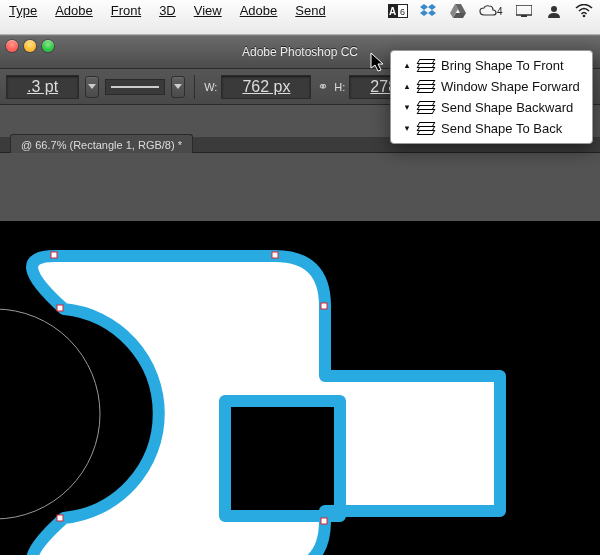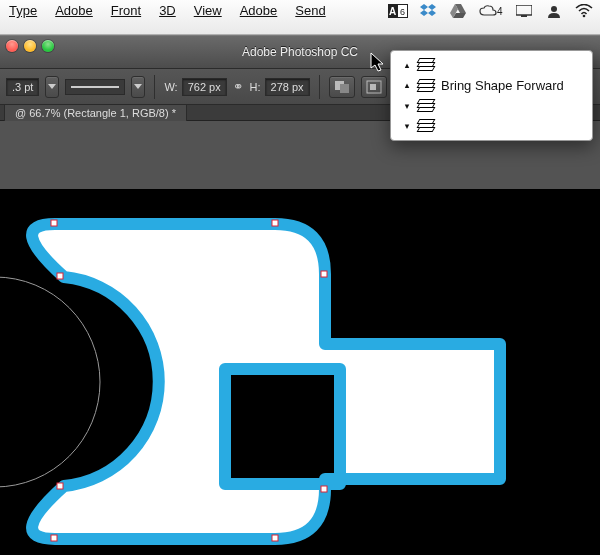--- a/index.html
+++ b/index.html
@@ -16,30 +16,30 @@
   .titlebar { height:34px; background: linear-gradient(#6a6a6a,#4c4c4c); border-top:1px solid #7a7a7a; border-bottom:1px solid #2b2b2b; display:flex; align-items:center; justify-content:center; color:#eee; font-size:12px; text-shadow:0 -1px 0 #222; position:relative; }
   .traffic { position:absolute; left:6px; top:4px; display:flex; gap:6px; }
   .tl { width:12px; height:12px; border-radius:50%; box-shadow: inset 0 1px 0 rgba(255,255,255,.4), 0 0 0 1px rgba(0,0,0,.25); }
   .tl.r{background:radial-gradient(circle at 50% 35%, #ff9a90, #ff5f57 60%);}
   .tl.y{background:radial-gradient(circle at 50% 35%, #ffe08a, #febc2e 60%);}
   .tl.g{background:radial-gradient(circle at 50% 35%, #8de08d, #28c840 60%);}
 
   
   .optionsbar { height:36px; background:linear-gradient(#565656,#494949); border-bottom:1px solid #2a2a2a; display:flex; align-items:center; padding:0 6px; color:#ddd; font-size:11px; gap:6px; position:relative; }
   .optionsbar .field { display:flex; align-items:center; gap:4px; }
-  .optionsbar .numbox { background:#3a3a3a; border:1px solid #2a2a2a; box-shadow: inset 0 1px 2px rgba(0,0,0,.6); color:#ddd; padding:2px 5px; min-width:42px; font-size:11px; }
+  .optionsbar .numbox { background:#3a3a3a; border:1px solid #2a2a2a; box-shadow: inset 0 1px 2px rgba(0,0,0,.6); color:#ddd; padding:2px 20px; min-width:42px; font-size:16px;text-decoration:underline; }
   .optionsbar .sep { width:1px; height:24px; background:#2f2f2f; margin:0 3px; }
   .iconbtn { width:26px; height:22px; background:linear-gradient(#5f5f5f,#4a4a4a); border:1px solid #2e2e2e; border-radius:3px; display:flex; align-items:center; justify-content:center; box-shadow: inset 0 1px 0 rgba(255,255,255,.08); }
   .iconbtn.dd { width:14px; }
   .strokebox { width:60px; height:16px; background:#3a3a3a; border:1px solid #2a2a2a; display:flex; align-items:center; justify-content:center; }
   .strokebox .line { width:48px; height:2px; background:#ccc; }
   .link-icon{ font-size:13px; color:#ccc; }
 
   
-  .tabbar { height:16px; background:#3b3b3b; border-bottom:1px solid #222; display:flex; align-items:center; padding-left:4px; }
+  .tabbar { height:16px; background:#3b3b3b; border-bottom:1px solid #222; display:flex; align-items:center; padding-left:10px;margin-top:32px; }
   .tab { height:22px; background:#4a4a4a; border:1px solid #2a2a2a; border-bottom:none; padding:0 10px; display:flex; align-items:center; color:#ddd; font-size:11px; border-radius:3px 3px 0 0; }
 
   
   .workspace { background:#535353; height: calc(555px - 22px - 22px - 36px - 24px); position:relative; }
   .canvas-holder { position:absolute; left:0; top:68px; width:600px; height:390px; background:#000; }
 
   
   .dropdown { position:absolute; left:390px; top:50px; width:203px; background:#fff; border:1px solid #999; border-radius:4px; box-shadow:0 6px 18px rgba(0,0,0,.45); padding:4px 0; z-index:50; }
   .dropdown .item { display:flex; align-items:center; gap:6px; padding:3px 12px; font-size:13px; color:#111; cursor:default; }
   .dropdown .item .ic { width:18px; display:flex; justify-content:center; }
@@ -224,55 +224,58 @@
     <div class="arrcol">
         <span class="arr">▴</span>
       </div>
     <div class="ic">
         <div class="stack-ic">
           <span></span>
           <span></span>
           <span></span>
         </div>
       </div>
+    <span>Bring Shape To Front</span>
   </div>
   <div class="item">
     <div class="arrcol">
         <span class="arr">▴</span>
       </div>
     <div class="ic">
         <div class="stack-ic">
           <span></span>
           <span></span>
           <span></span>
         </div>
       </div>
-    <span>Bring Shape Forward</span>
+    <span>Window Shape Forward</span>
   </div>
   <div class="item">
     <div class="arrcol">
         <span class="arr">▾</span>
       </div>
     <div class="ic">
         <div class="stack-ic">
           <span></span>
           <span></span>
           <span></span>
         </div>
       </div>
+    <span>Send Shape Backward</span>
   </div>
   <div class="item">
     <div class="arrcol">
         <span class="arr">▾</span>
       </div>
     <div class="ic">
         <div class="stack-ic">
           <span></span>
           <span></span>
           <span></span>
         </div>
       </div>
+    <span>Send Shape To Back</span>
   </div>
 </div>
 
 <svg class="cursor" width="18" height="22">
   <path d="M1 1 L1 16 L5 13 L8 19 L11 18 L8 12 L13 12 Z" fill="#000" stroke="#fff" stroke-width="1"></path>
 </svg>
 
 </body></html>

